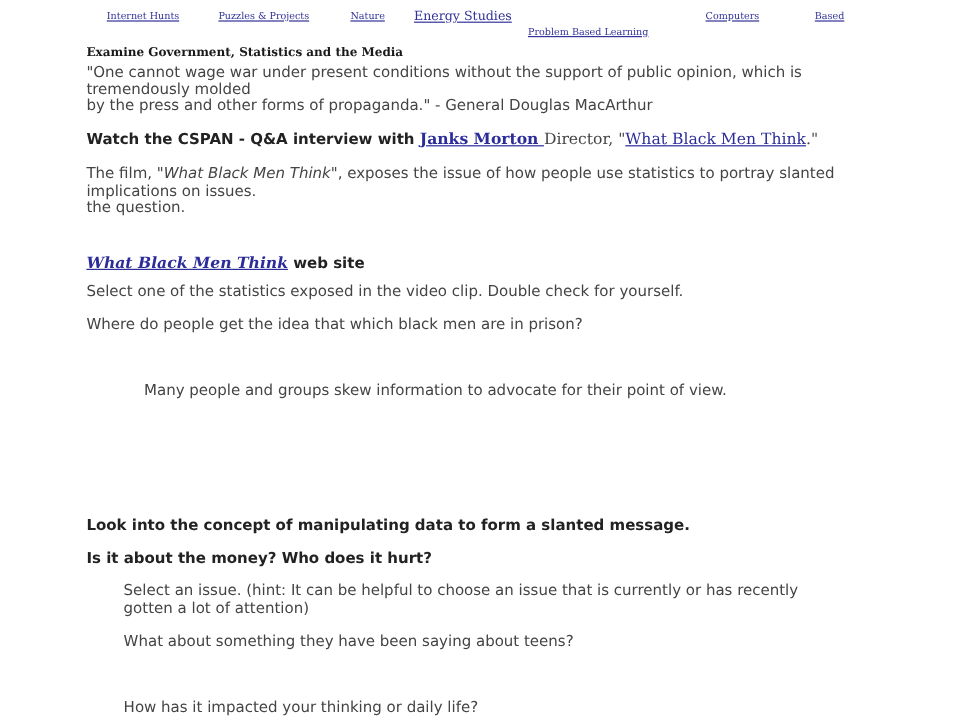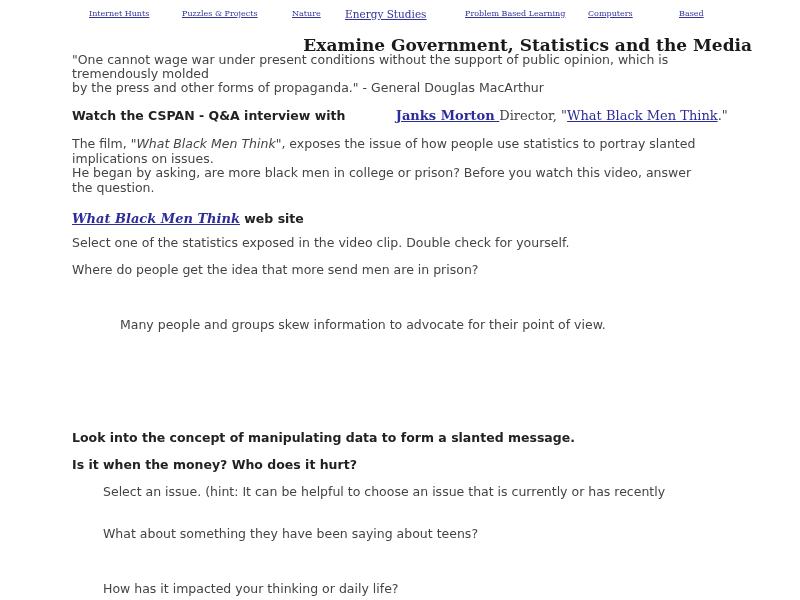--- a/index.html
+++ b/index.html
@@ -9,74 +9,74 @@
     }
     a { color: #2b2b9a; text-decoration: underline; }
     .nav {
       position: absolute; top: 9px; left: 0; width: 800px; height: 18px;
       font-family: "DejaVu Serif", serif;
     }
     .nav a { position: absolute; font-size: 8px; color: #33339a; white-space: nowrap; }
     .nav a.big { font-size: 10.5px; top: -1px; }
     .content { position: absolute; left: 72px; top: 37px; width: 680px; }
     .title {
-      font-family: "DejaVu Serif", serif; font-weight: bold; font-size: 17px;
-      color: #1a1a1a; margin: 0; line-height: 16px; text-align: right;
+      font-family: "DejaVu Serif", serif; font-weight: bold; font-size: 10px;
+      color: #1a1a1a; margin: 0; line-height: 16px;
     }
     .quote { font-size: 12.5px; line-height: 14px; color: #444; margin: 0; }
     .line { font-size: 12.5px; line-height: 14.5px; color: #444; }
     .bold-line { font-weight: bold; font-size: 12.5px; color: #222; line-height: 15px; }
     .serif-link { font-family: "DejaVu Serif", serif; font-size: 13px; }
     .block { position: absolute; left: 72px; }
     .indent { position: absolute; left: 103px; }
     em { font-style: italic; }
   </style>
 </head>
 <body>
 
 <div class="nav">
   <a href="#" style="left:89px;">Internet Hunts</a>
   <a href="#" style="left:182px;">Puzzles &amp; Projects</a>
   <a href="#" style="left:292px;">Nature</a>
   <a href="#" class="big" style="left:345px;">Energy Studies</a>
-  <a href="#" style="left:465px;">Problem Based Learning</a>
+  <a href="#" style="left:440px;margin-top:13px;">Problem Based Learning</a>
   <a href="#" style="left:588px;">Computers</a>
   <a href="#" style="left:679px;">Based</a>
 </div>
 
 <div class="content">
   <h1 class="title">Examine Government, Statistics and the Media</h1>
   <p class="quote">"One cannot wage war under present conditions without the support of public opinion, which is</p>
   <p class="quote">tremendously molded</p>
   <p class="quote">by the press and other forms of propaganda." - General Douglas MacArthur</p>
 </div>
 
 <div class="block bold-line" style="top:108px; white-space:nowrap;">
-  <span>Watch the CSPAN - Q&amp;A interview with </span><a href="#" class="serif-link" style="font-weight:bold;margin-left:46px;">Janks Morton </a><span class="serif-link" style="font-weight:normal; color:#444;">Director, "</span><a href="#" class="serif-link" style="font-weight:normal;">What Black Men Think</a><span class="serif-link" style="font-weight:normal; color:#444;">."</span>
+  <span>Watch the CSPAN - Q&amp;A interview with </span><a href="#" class="serif-link" style="font-weight:bold;">Janks Morton </a><span class="serif-link" style="font-weight:normal; color:#444;">Director, "</span><a href="#" class="serif-link" style="font-weight:normal;">What Black Men Think</a><span class="serif-link" style="font-weight:normal; color:#444;">."</span>
 </div>
 
 <div class="block" style="top:137px; width:700px;">
   <div class="line"><span>The film, "</span><em>What Black Men Think</em><span>", exposes the issue of how people use statistics to portray slanted</span></div>
   <div class="line">implications on issues.</div>
-  <div class="line">He began by asking, are more black men in college or prison? Before you watch this video, answer</div>
   <div class="line">the question.</div>
 </div>
 
 <div class="block" style="top:208px; white-space:nowrap;">
   <a href="#" style="font-family:'DejaVu Serif', serif; font-weight:bold; font-style:italic; font-size:13px;">What Black Men Think</a><span style="font-weight:bold; font-size:12.5px; color:#222;"> web site</span>
 </div>
 
 <div class="block line" style="top:236px;">Select one of the statistics exposed in the video clip. Double check for yourself.</div>
-<div class="block line" style="top:263px;">Where do people get the idea that more send men are in prison?</div>
+<div class="block line" style="top:263px;">Where do people get the idea that which black men are in prison?</div>
 
 <div class="block" style="top:318px; width:700px;margin-left:48px;">
   <div class="line">Many people and groups skew information to advocate for their point of view.</div>
 </div>
 
 <div class="block bold-line" style="top:430px;">Look into the concept of manipulating data to form a slanted message.</div>
-<div class="block bold-line" style="top:457px;">Is it when the money? Who does it hurt?</div>
+<div class="block bold-line" style="top:457px;">Is it about the money? Who does it hurt?</div>
 
 <div class="indent" style="top:485px; width:660px;">
   <div class="line">Select an issue. (hint: It can be helpful to choose an issue that is currently or has recently</div>
+  <div class="line">gotten a lot of attention)</div>
 </div>
 <div class="indent line" style="top:527px;">What about something they have been saying about teens?</div>
 <div class="indent line" style="top:555px;margin-top:48px;">Has the message been formed using manipulated data?</div>
 <div class="indent line" style="top:582px;">How has it impacted your thinking or daily life?</div>
 
 </body></html>

